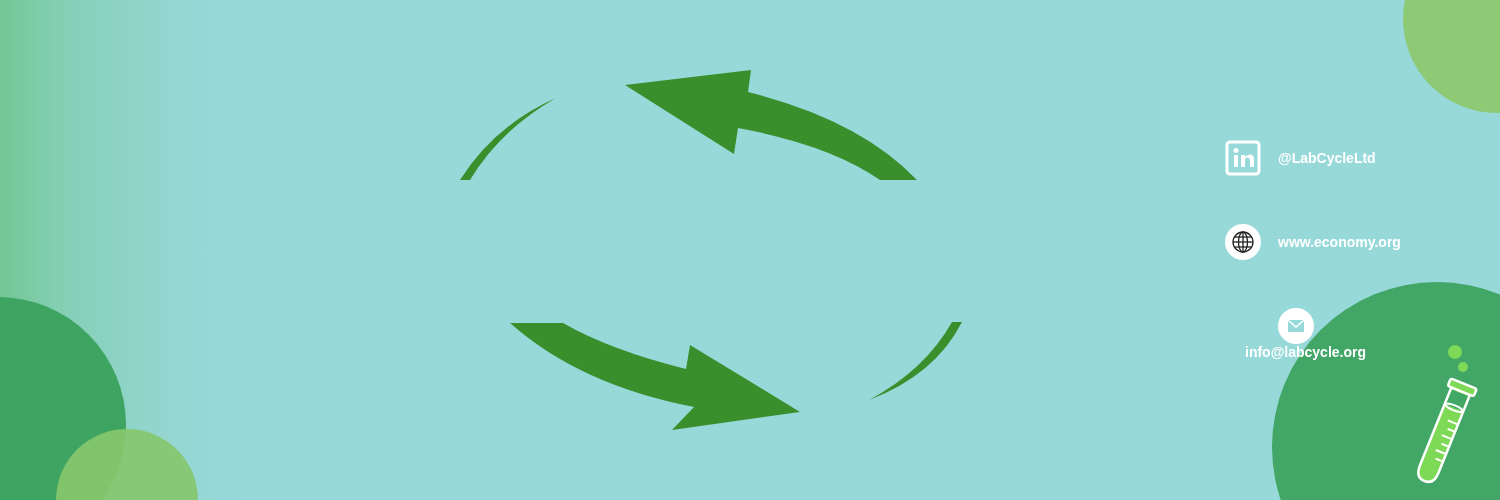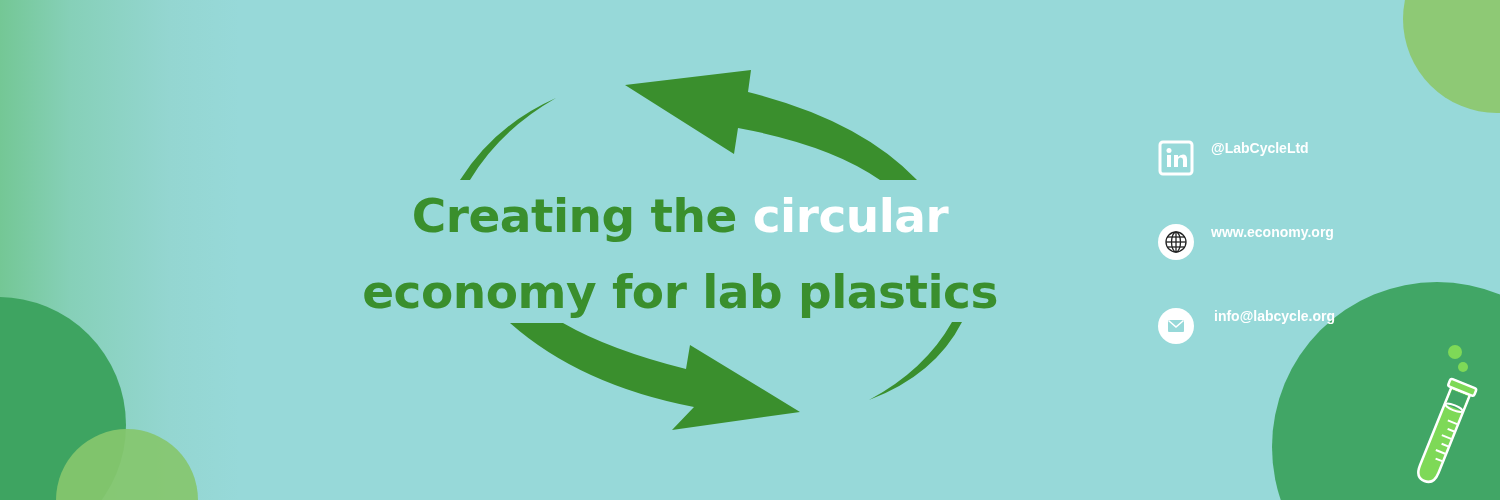--- a/index.html
+++ b/index.html
@@ -16,26 +16,26 @@
 
   svg.arrows { position: absolute; left: 0; top: 0; }
 
   .headline {
     position: absolute; left: 330px; top: 178px; width: 700px; text-align: center;
     font-family: "DejaVu Sans", sans-serif; font-weight: bold; font-size: 47px;
     line-height: 76px; color: #3a8f2d; letter-spacing: -0.5px;
   }
   .headline .hl { color: #ffffff; }
 
-  .contact { position: absolute; left: 1158px; display: flex; }
+  .contact { position: absolute; left: 1225px; display: flex; align-items: center; }
   .contact .icon { width: 36px; height: 36px; display: flex; align-items: center; justify-content: center; }
   .contact .label { color: #ffffff; font-weight: bold; font-size: 14px; margin-left: 17px; }
   .ct-linkedin { top: 140px; }
   .ct-web { top: 224px; }
-  .ct-mail { top: 308px; }
+  .ct-mail { top: 308px; flex-direction: column; }
   .ct-mail .label { margin-left: 20px; }
 </style>
 </head>
 <body>
 
 <div class="banner">
 
   <div class="circle c-left-big"></div>
   <div class="circle c-left-small"></div>
   <div class="circle c-top-right"></div>
@@ -45,27 +45,20 @@
 
     <path d="M460 180 Q 495 125 556 98 Q 500 130 470 180 Z" fill="#3a8f2d"></path>
 
     <path d="M917 180 Q 860 120 748 92 L 751 70 L 625 85 L 734 154 L 738 128 Q 830 145 880 180 Z" fill="#3a8f2d"></path>
 
     <path d="M510 323 Q 580 385 694 407 L 672 430 L 800 412 L 690 345 L 686 369 Q 610 350 563 323 Z" fill="#3a8f2d"></path>
 
     <path d="M962 322 Q 935 375 869 400 Q 925 370 952 322 Z" fill="#3a8f2d"></path>
   </svg>
 
-  <div class="headline">
-    <div>
-      <span>Creating the</span>
-      <span class="hl">circular</span>
-    </div>
-    <div>economy for lab plastics</div>
-  </div>
 
   <div class="contact ct-linkedin">
     <span class="icon">
       <svg width="36" height="36" viewBox="0 0 36 36">
         <rect x="2" y="2" width="32" height="32" rx="3" fill="none" stroke="#fff" stroke-width="3"></rect>
         <rect x="9" y="15" width="4" height="12" fill="#fff"></rect>
         <circle cx="11" cy="10.5" r="2.5" fill="#fff"></circle>
         <path d="M16 15 h4 v2 q2 -2.5 5 -2.5 q4 0 4 5 v7.5 h-4 v-7 q0 -2.5 -2.2 -2.5 q-2.8 0 -2.8 3 v6.5 h-4 z" fill="#fff"></path>
       </svg>
     </span>

